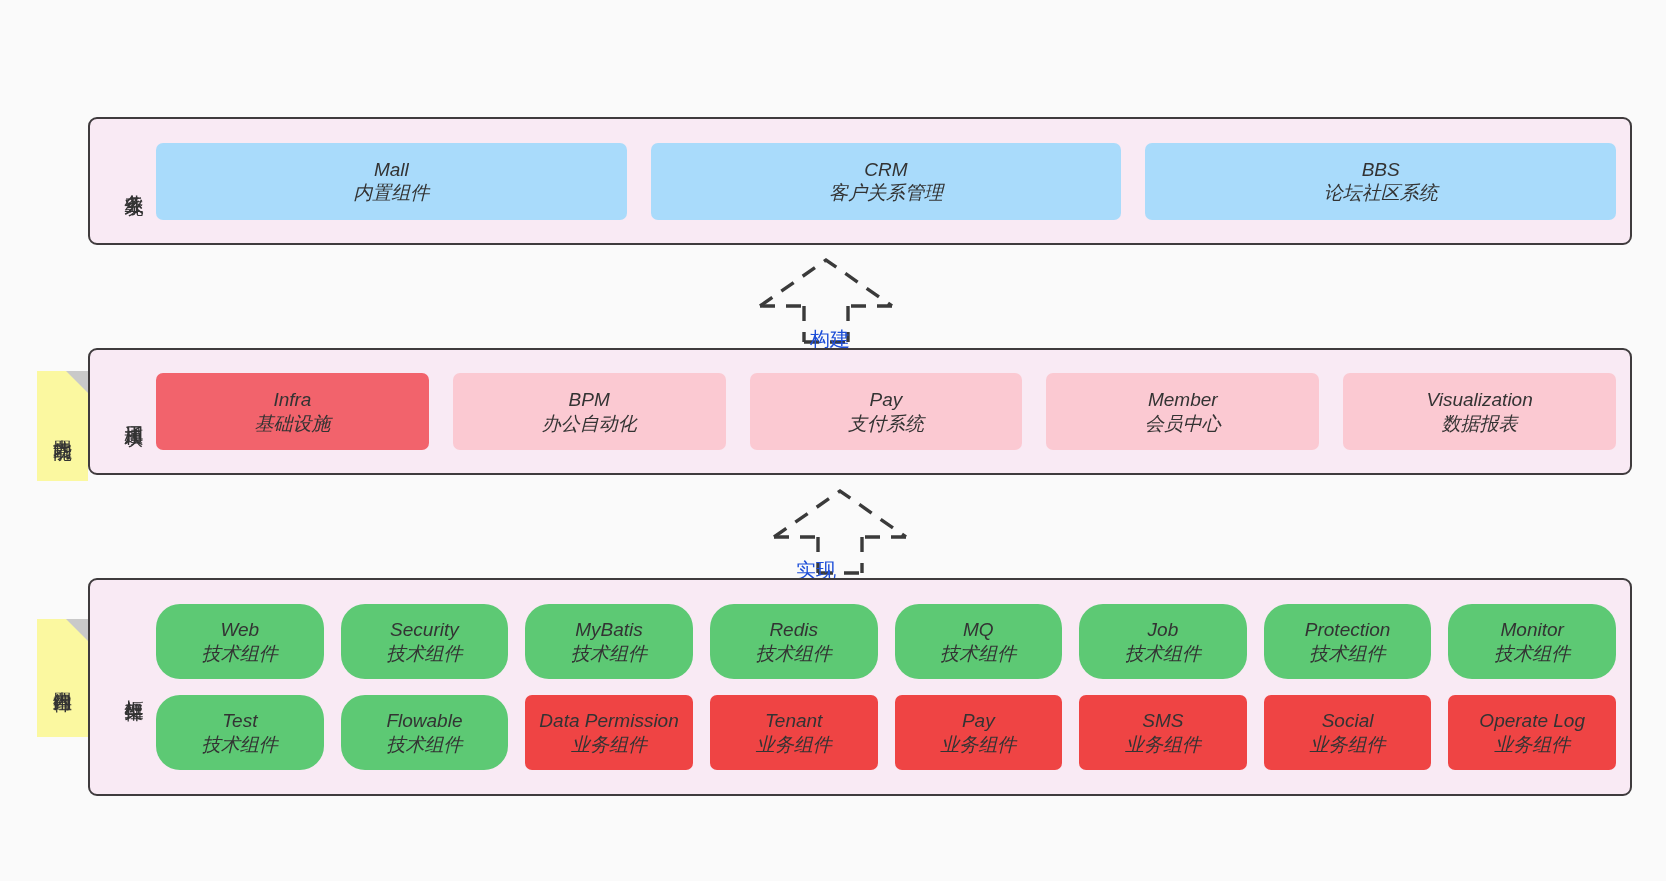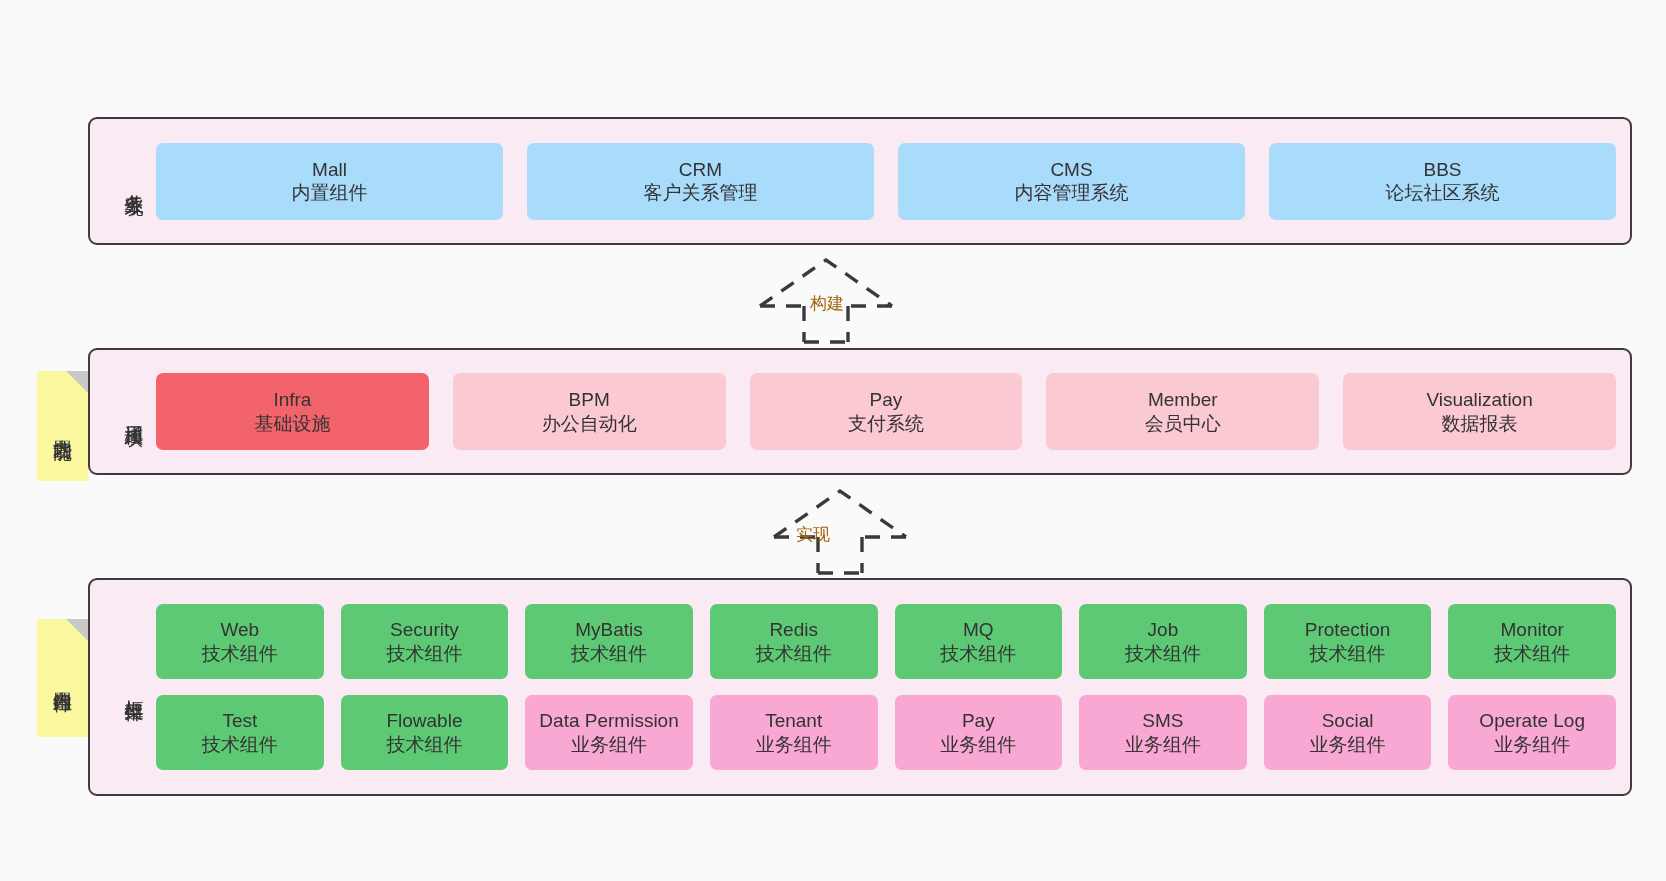--- a/index.html
+++ b/index.html
@@ -36,20 +36,21 @@
     white-space:pre;
     margin-left:8px;
     user-select:none;
   }
   .layer-body{
     flex:1 1 auto;
     display:flex;
     flex-direction:column;
     gap:16px;
     padding:0 14px 0 12px;
+    font-style:italic;
   }
   .row{
     display:flex;
     gap:24px;
   }
   .row.g8{gap:17px;}
 
   
   .card{
     box-sizing:border-box;
@@ -68,22 +69,22 @@
   }
   .card .en{white-space:normal;}
   .card .cn{white-space:nowrap;}
   .h-biz{height:77px;}
   .h-mod{height:77px;}
   .h-cmp{height:75px;}
 
   .c-blue{background:#A9DBFB;}
   .c-red{background:#F2636C;}
   .c-pink{background:#FBC9D2;}
-  .c-green{background:#5DC974;}
-  .c-lgreen{background:#f9a8d4;}
+  .c-green{background:#5DC974;border-radius:24px;}
+  .c-lgreen{background:#ef4444;}
 
   
   .note{
     position:absolute;
     box-sizing:border-box;
     background:#FBF8A0;
     display:flex;
     align-items:center;
     justify-content:center;
     font-size:19px;
@@ -103,47 +104,44 @@
     border-top:22px solid #C9C9C9;
     border-left:22px solid transparent;
   }
   .note .txt{position:relative;z-index:2;}
 
   
   .arrow{position:absolute;}
   .arrow svg{display:block;overflow:visible;}
   .arrow-label{
     position:absolute;
-    font-size:17px;
-    color:#a16207;
+    font-size:20px;
+    color:#1d4ed8;
     background:transparent;
     white-space:nowrap;
     user-select:none;
+    margin-top:34px;
   }
 </style>
 </head>
 <body>
 
 <div id="canvas">
 
   <div class="layer" id="layer-business" style="left:88px;top:117px;width:1544px;height:128px;">
     <div class="layer-label">业务系统</div>
     <div class="layer-body">
       <div class="row">
         <div class="card h-biz c-blue">
           <span class="en">Mall</span>
           <span class="cn">内置组件</span>
         </div>
         <div class="card h-biz c-blue">
           <span class="en">CRM</span>
           <span class="cn">客户关系管理</span>
-        </div>
-        <div class="card h-biz c-blue">
-          <span class="en">CMS</span>
-          <span class="cn">内容管理系统</span>
         </div>
         <div class="card h-biz c-blue">
           <span class="en">BBS</span>
           <span class="cn">论坛社区系统</span>
         </div>
       </div>
     </div>
   </div>
 
   <div class="arrow" style="left:756px;top:256px;">

